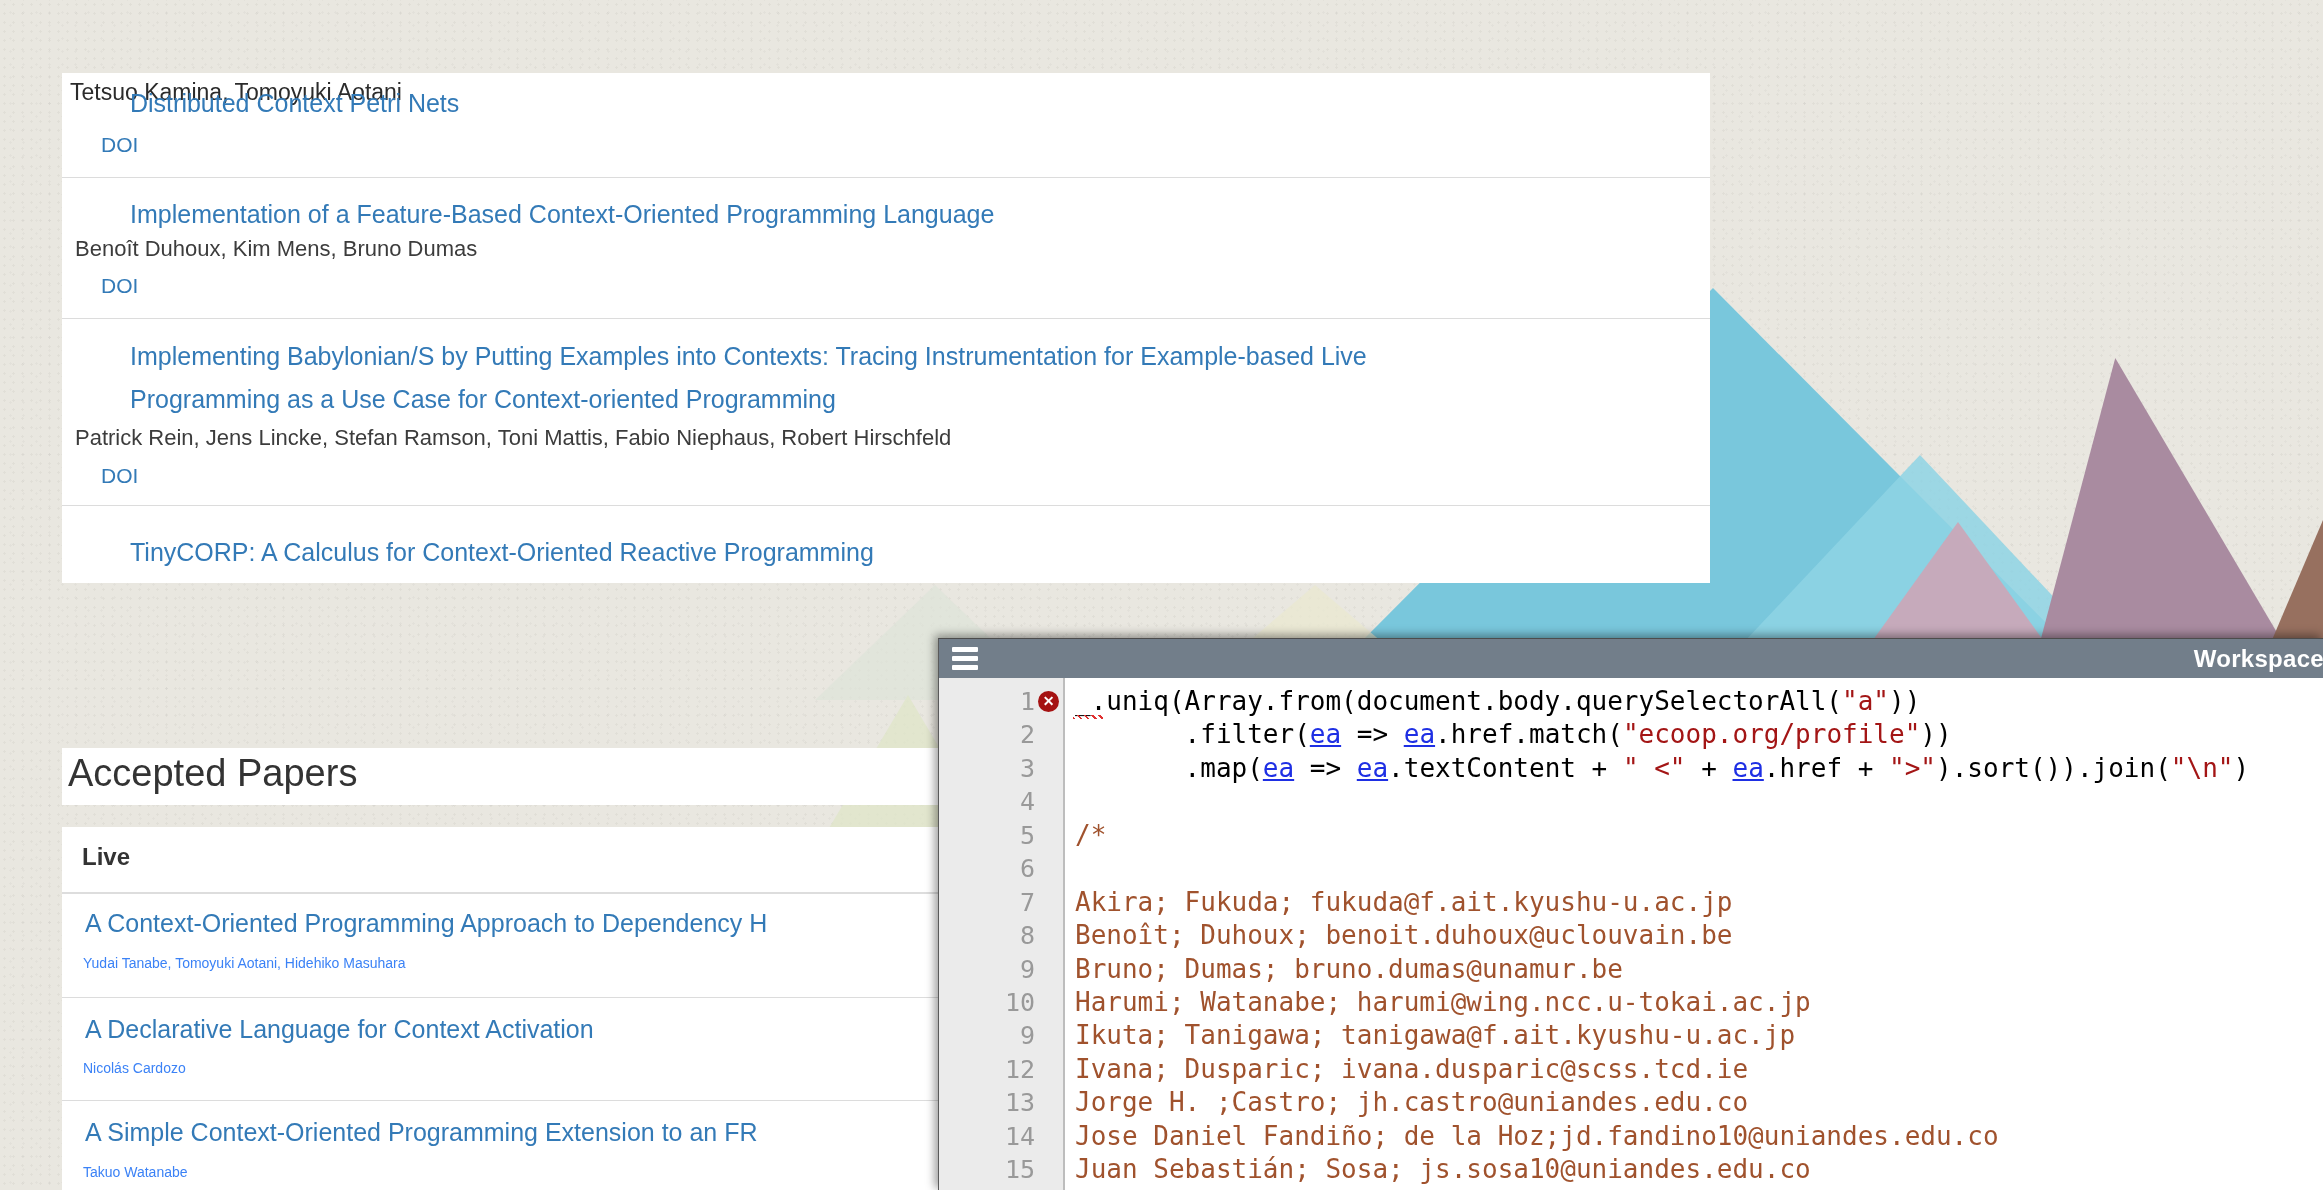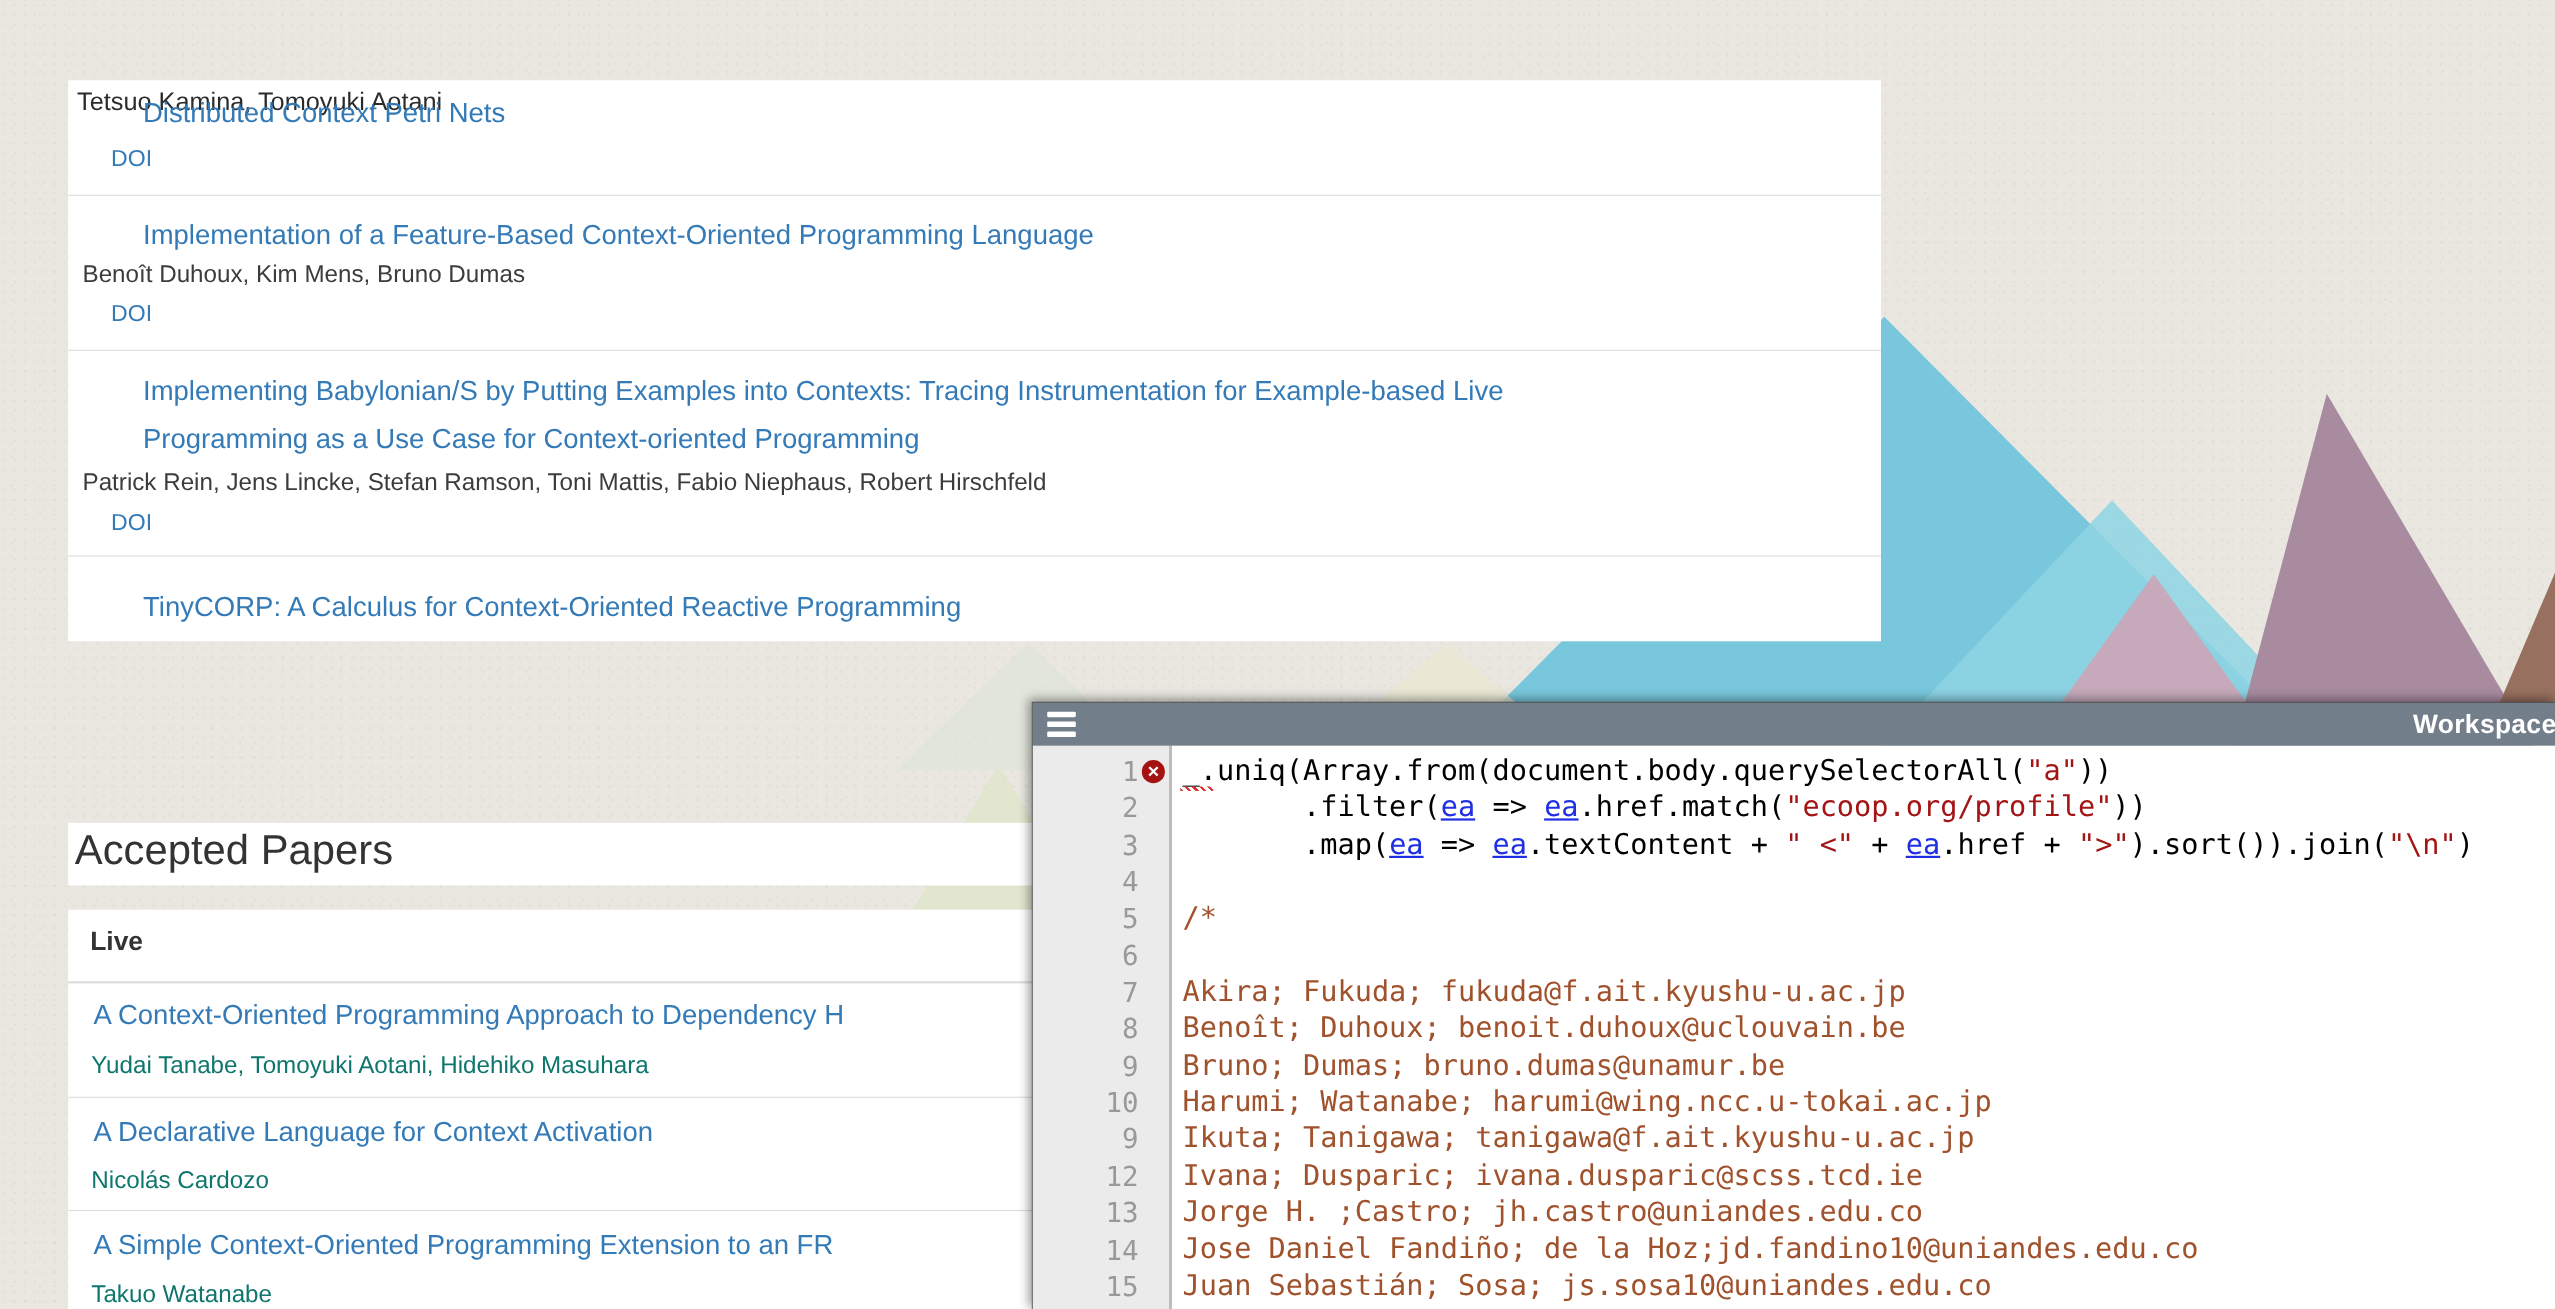--- a/index.html
+++ b/index.html
@@ -44,21 +44,21 @@
     white-space:nowrap;line-height:43px;margin-left:32px;}
   .paper-title.wrap2{white-space:normal;width:1560px;}
   .paper-authors{position:absolute;font-size:22px;color:#3c3c3c;white-space:nowrap;}
   .doi-link{position:absolute;font-size:21px;color:#337ab7;text-decoration:none;}
   .stray-authors{position:absolute;left:8px;top:6px;font-size:23px;color:#2b2b2b;white-space:nowrap;}
 
   .h2-title{position:absolute;left:6px;top:4px;font-size:38px;color:#333;white-space:nowrap;}
   .th-title{position:absolute;left:20px;top:16px;font-size:24px;font-weight:bold;color:#333;}
   .th-border{position:absolute;left:0;top:65px;width:100%;height:2px;background:#ddd;}
   .row-title{position:absolute;font-size:25px;color:#337ab7;text-decoration:none;white-space:nowrap;}
-  .row-authors{position:absolute;font-size:22px;color:#0f766e;white-space:nowrap;}
+  .row-authors{position:absolute;font-size:14px;color:#3b82f6;white-space:nowrap;}
 
   
   .workspace{position:absolute;left:938px;top:638px;width:1385px;height:552px;z-index:3;
     box-shadow:-3px -3px 9px rgba(0,0,0,.4);border-top:1px solid #4c4c4c;border-left:1px solid #5a5a5a;}
   .titlebar{height:39px;background:#727e8a;display:flex;align-items:center;justify-content:space-between;}
   .burger{width:26px;height:25px;margin-left:13px;display:flex;flex-direction:column;justify-content:space-between;padding:1px 0;box-sizing:border-box;}
   .burger span{display:block;height:5px;background:#fff;border-radius:1px;}
   .ws-title{color:#fff;font-weight:bold;font-size:24px;margin-left:16px;letter-spacing:.3px;}
   .editor{position:relative;height:513px;
     background:linear-gradient(to right,#ebebeb 0,#ebebeb 124px,#bdbdbd 124px,#bdbdbd 126px,#fff 126px);

